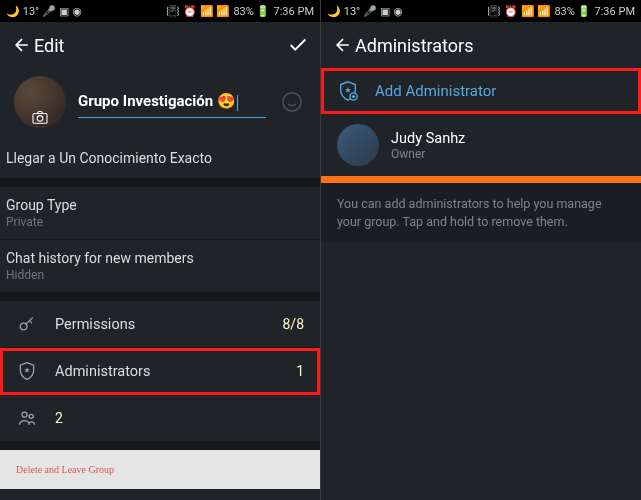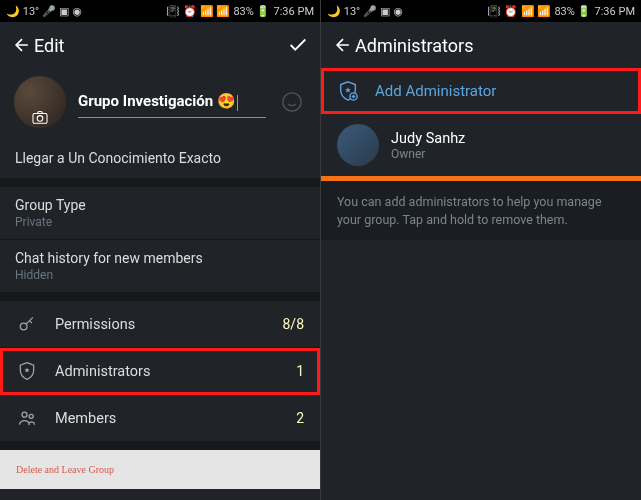--- a/index.html
+++ b/index.html
@@ -9,32 +9,32 @@
 .sb-left, .sb-right { display: flex; gap: 3px; align-items: center; }
 .appbar { height: 46px; display: flex; align-items: center; padding: 0 10px; color: #fff; }
 .appbar .back { width: 24px; height: 24px; display: flex; align-items: center; justify-content: center; }
 .appbar .title { font-size: 18px; font-weight: 400; flex: 1; }
 .appbar .check { width: 24px; height: 24px; display: flex; align-items: center; justify-content: center; }
 .avatar-row { display: flex; align-items: center; padding: 8px 14px 12px; gap: 12px; }
 .avatar { width: 52px; height: 52px; border-radius: 26px; background: radial-gradient(circle at 30% 30%, #5a4a3a, #2a2020); display: flex; align-items: flex-end; justify-content: center; padding-bottom: 4px; }
 .groupname-wrap { flex: 1; position: relative; font-weight: bold; }
 .groupname { color: #fff; font-size: 15px; padding: 6px 0; border-bottom: 1.5px solid #4a9de0; }
 .emoji-btn { width: 28px; height: 28px; display: flex; align-items: center; justify-content: center; opacity: 0.5; }
-.section { padding: 10px 15px; border-bottom: 1px solid #16181c; }
+.section { padding: 10px 6px; border-bottom: 1px solid #16181c; }
 .section .label { color: #ddd; font-size: 14px; margin-bottom: 2px; }
 .section .sub { color: #6a7580; font-size: 12px; }
 .row { display: flex; align-items: center; padding: 12px 16px; color: #ddd; font-size: 14.5px; gap: 17px; border-bottom: 1px solid #16181c; }
 .row .icon { width: 22px; height: 22px; display: flex; align-items: center; justify-content: center; opacity: 0.85; }
 .row .rlabel { flex: 1; }
 .row .val { color: #fef9c3; font-size: 14px; }
 .highlight { outline: 3px solid #ff1a1a; outline-offset: -3px; }
 .danger { color: #d9574a; padding: 14px 16px; font-size: 10px; background: #e5e5e5; font-family: Liberation Serif, serif; }
 .divider-gap { height: 8px; background: #16181c; }
 .admin-row { display: flex; align-items: center; padding: 12px 16px; gap: 16px; color: #5aa6e0; font-size: 15px; }
-.person-row { display: flex; align-items: center; padding: 10px 16px; gap: 12px; border-bottom: 5px solid #f97316; }
+.person-row { display: flex; align-items: center; padding: 10px 16px; gap: 12px; border-bottom: 7px solid #f97316; }
 .person-avatar { width: 42px; height: 42px; border-radius: 21px; background: linear-gradient(135deg, #3a5a7a, #2a3a4a); }
 .person-info .name { color: #fff; font-size: 14.5px; }
 .person-info .role { color: #7a8590; font-size: 12px; }
 .help-text { color: #7a8590; font-size: 12.5px; padding: 12px 16px; line-height: 1.4; background: #1a1d21; }
 .cursor { display: inline-block; width: 1px; height: 16px; background: #5aa6e0; vertical-align: middle; margin-left: 1px; }
 svg { display: block; }
 </style>
 </head>
 <body>
 
@@ -132,21 +132,20 @@
   </div>
 
   <div class="row">
     <div class="icon">
       <svg width="20" height="20" viewBox="0 0 24 24" fill="none" stroke="#bbb" stroke-width="1.5">
           <circle cx="9" cy="8" r="3"></circle>
           <circle cx="17" cy="10" r="2.5"></circle>
           <path d="M3 20c0-3 3-5 6-5s6 2 6 5M14 20c0-2 2-3.5 3.5-3.5S21 18 21 20"></path>
         </svg>
     </div>
-    <div class="rlabel">Members</div>
     <div class="val">2</div>
   </div>
 
   <div class="divider-gap"></div>
 
   <div class="danger">Delete and Leave Group</div>
 </div>
 
 <div class="screen">
   <div class="statusbar">

